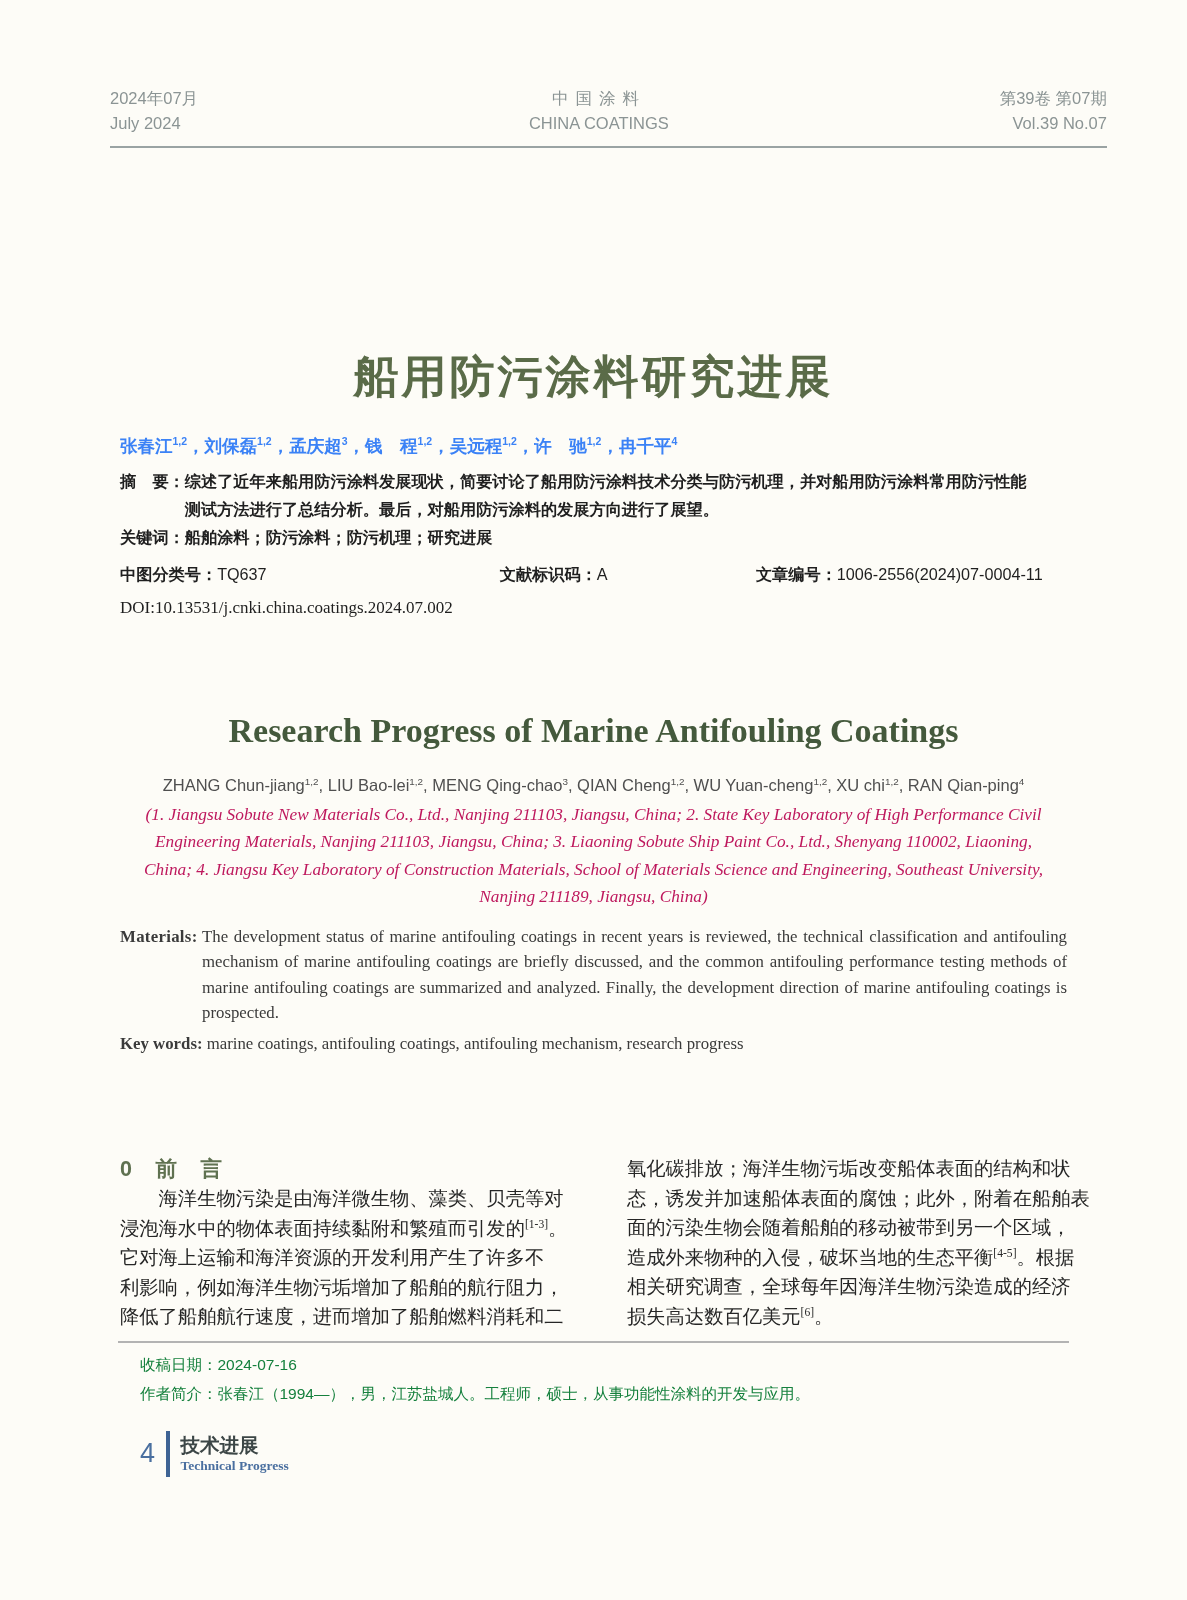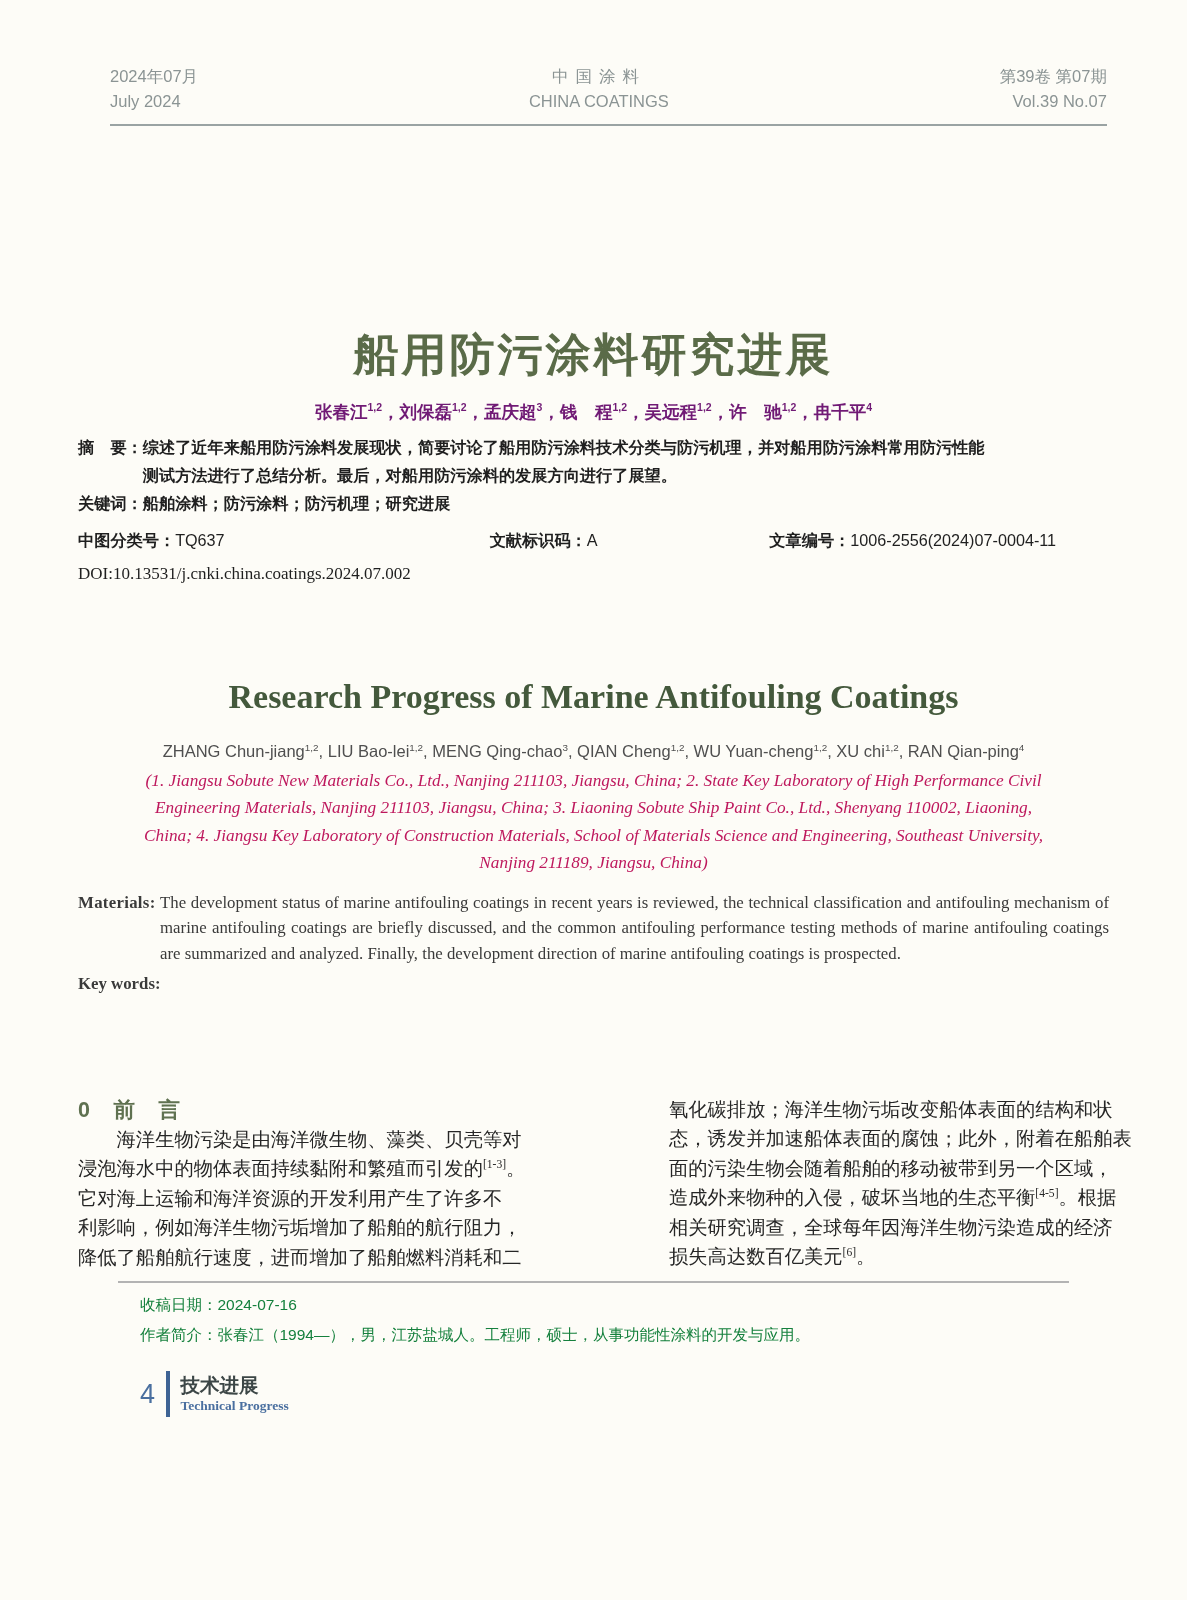--- a/index.html
+++ b/index.html
@@ -6,38 +6,38 @@
   html,body { background:#e8e8e8; }
   .page {
     position:relative; width:1187px; height:1600px; margin:0 auto;
     background:#fdfcf7; overflow:hidden; color:#222;
     font-family:"Liberation Sans","DejaVu Sans",sans-serif;
   }
   sup { font-size:0.6em; vertical-align:super; line-height:0; }
 
   
   .header {
-    margin:10px 80px 0 110px; padding:54px 0 10px 0;
+    margin:0 80px 0 110px; padding:86px 0 10px 0;
     display:flex; justify-content:space-between; 
     border-bottom:2px solid #9aa3a3;
     color:#8b9494; font-size:16.5px; line-height:25px;
   }
   .header .hc { text-align:center; }
   .header .hc .zh { letter-spacing:7px; }
   .header .hr { text-align:right; }
 
-  .content { padding:0 78px; }
+  .content { padding:0 120px; }
 
   
   .title-zh {
     margin-top:200px; text-align:center;
     font-size:45px; font-weight:bold; letter-spacing:3px; line-height:58px;
     color:#5a6b48;
   }
-  .authors-zh { margin-top:16px; text-align:center; font-size:17.5px; font-weight:bold; color:#701a75; }
+  .authors-zh { margin-top:28px; font-size:17.5px; font-weight:bold; color:#3b82f6; }
   .affil-zh { margin-top:9px; text-align:center; font-size:16.2px; line-height:27.5px; font-weight:bold; color:#1f1f1f; }
 
   .abstract-zh { margin-top:10px; display:flex; font-size:16.2px; line-height:27.5px; font-weight:bold; color:#1f1f1f; }
   .abstract-zh .lbl { white-space:pre; }
   .kw-zh { margin-top:1px; display:flex; font-size:16.2px; line-height:27.5px; font-weight:bold; color:#1f1f1f; }
 
   .class-row { margin-top:9px; display:flex; font-size:16.2px; line-height:26px; color:#1f1f1f; }
   .class-row .item1 { width:38%; }
   .class-row .item2 { width:28%;margin-left:32px; }
   .class-row .item3 { width:34%; }
@@ -154,20 +154,21 @@
       <div>China; 4. Jiangsu Key Laboratory of Construction Materials, School of Materials Science and Engineering, Southeast University,</div>
       <div>Nanjing 211189, Jiangsu, China)</div>
     </div>
 
     <div class="abstract-en">
       <span class="lbl">Materials: </span>
       <span class="txt">The development status of marine antifouling coatings in recent years is reviewed, the technical classification and antifouling mechanism of marine antifouling coatings are briefly discussed, and the common antifouling performance testing methods of marine antifouling coatings are summarized and analyzed. Finally, the development direction of marine antifouling coatings is prospected.</span>
     </div>
     <div class="kw-en">
       <span class="lbl">Key words: </span>
+      <span>marine coatings, antifouling coatings, antifouling mechanism, research progress</span>
     </div>
 
     <div class="columns">
       <div class="col">
         <div class="section-heading">0　前　言</div>
         <div class="body-line">　　海洋生物污染是由海洋微生物、藻类、贝壳等对</div>
         <div class="body-line">浸泡海水中的物体表面持续黏附和繁殖而引发的<sup>[1-3]</sup>。</div>
         <div class="body-line">它对海上运输和海洋资源的开发利用产生了许多不</div>
         <div class="body-line">利影响，例如海洋生物污垢增加了船舶的航行阻力，</div>
         <div class="body-line">降低了船舶航行速度，进而增加了船舶燃料消耗和二</div>

